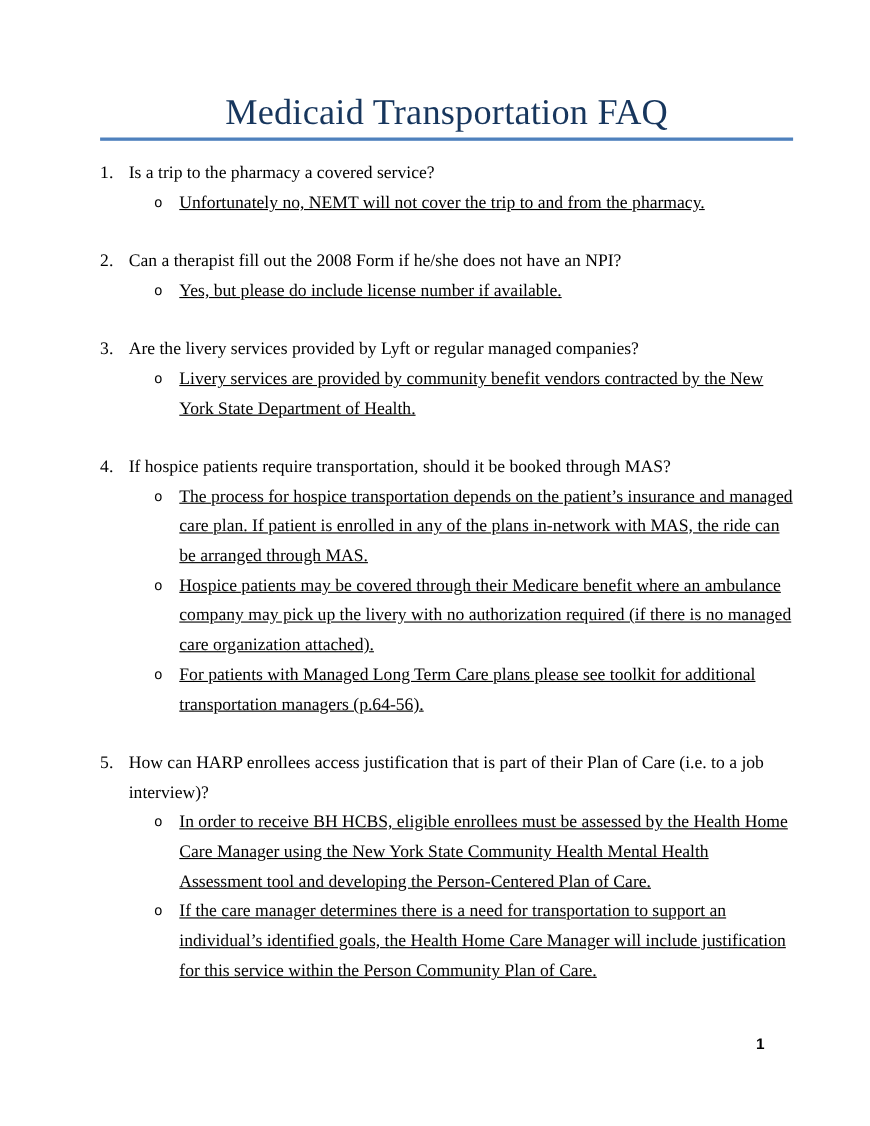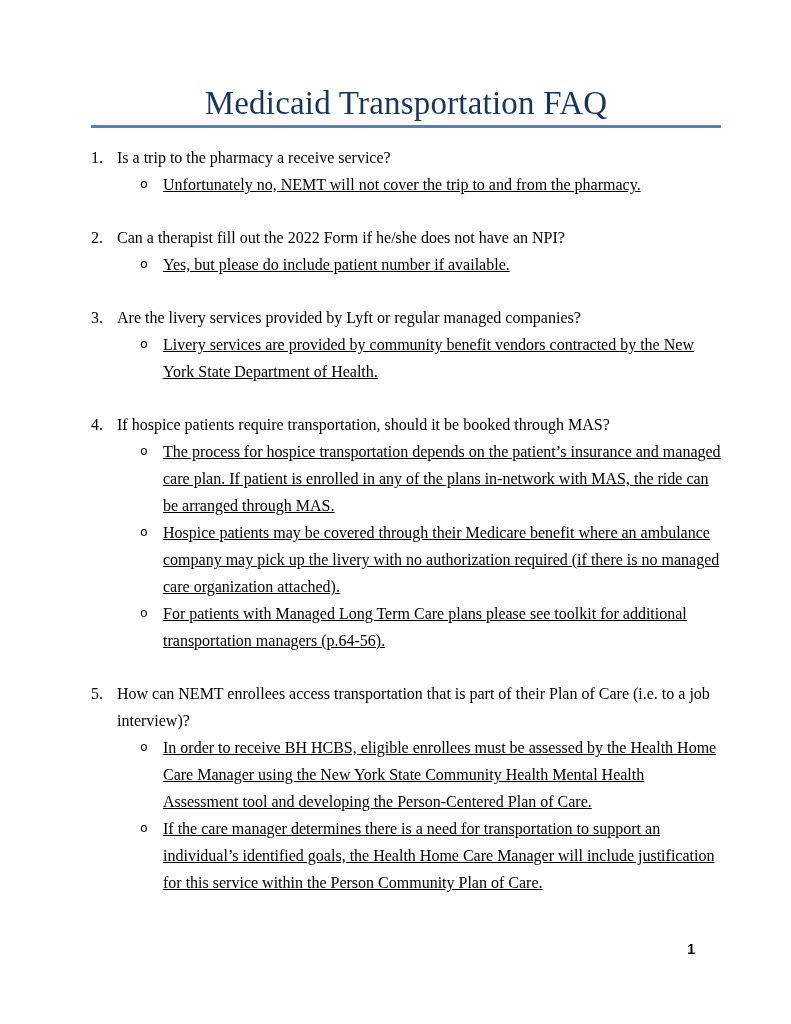--- a/index.html
+++ b/index.html
@@ -80,39 +80,39 @@
 <body>
 
 <div class="page">
   <h1 class="doc-title" style="color: rgb(23, 54, 93);">Medicaid Transportation FAQ</h1>
   <div class="title-rule" style="border-top-color: rgb(79, 129, 189);"></div>
 
   <div>
   <div class="faq-item">
     <div class="q-row">
       <span class="q-num">1.</span>
-      <span class="q-text">Is a trip to the pharmacy a receive service?</span>
+      <span class="q-text">Is a trip to the pharmacy a covered service?</span>
     </div>
     <div class="answers">
   <div class="a-row">
     <span class="bullet">o</span>
     <span class="a-text">Unfortunately no, NEMT will not cover the trip to and from the pharmacy.</span>
   </div>
 </div>
   </div>
 
   <div class="faq-item">
     <div class="q-row">
       <span class="q-num">2.</span>
-      <span class="q-text">Can a therapist fill out the 2022 Form if he/she does not have an NPI?</span>
+      <span class="q-text">Can a therapist fill out the 2008 Form if he/she does not have an NPI?</span>
     </div>
     <div class="answers">
   <div class="a-row">
     <span class="bullet">o</span>
-    <span class="a-text">Yes, but please do include patient number if available.</span>
+    <span class="a-text">Yes, but please do include license number if available.</span>
   </div>
 </div>
   </div>
 
   <div class="faq-item">
     <div class="q-row">
       <span class="q-num">3.</span>
       <span class="q-text">Are the livery services provided by Lyft or regular managed companies?</span>
     </div>
     <div class="answers">
@@ -142,21 +142,21 @@
   <div class="a-row">
     <span class="bullet">o</span>
     <span class="a-text">For patients with Managed Long Term Care plans please see toolkit for additional transportation managers (p.64-56).</span>
   </div>
 </div>
   </div>
 
   <div class="faq-item">
     <div class="q-row">
       <span class="q-num">5.</span>
-      <span class="q-text">How can NEMT enrollees access transportation that is part of their Plan of Care (i.e. to a job interview)?</span>
+      <span class="q-text">How can HARP enrollees access justification that is part of their Plan of Care (i.e. to a job interview)?</span>
     </div>
     <div class="answers">
   <div class="a-row">
     <span class="bullet">o</span>
     <span class="a-text">In order to receive BH HCBS, eligible enrollees must be assessed by the Health Home Care Manager using the New York State Community Health Mental Health Assessment tool and developing the Person-Centered Plan of Care.</span>
   </div>
 
   <div class="a-row">
     <span class="bullet">o</span>
     <span class="a-text">If the care manager determines there is a need for transportation to support an individual’s identified goals, the Health Home Care Manager will include justification for this service within the Person Community Plan of Care.</span>

